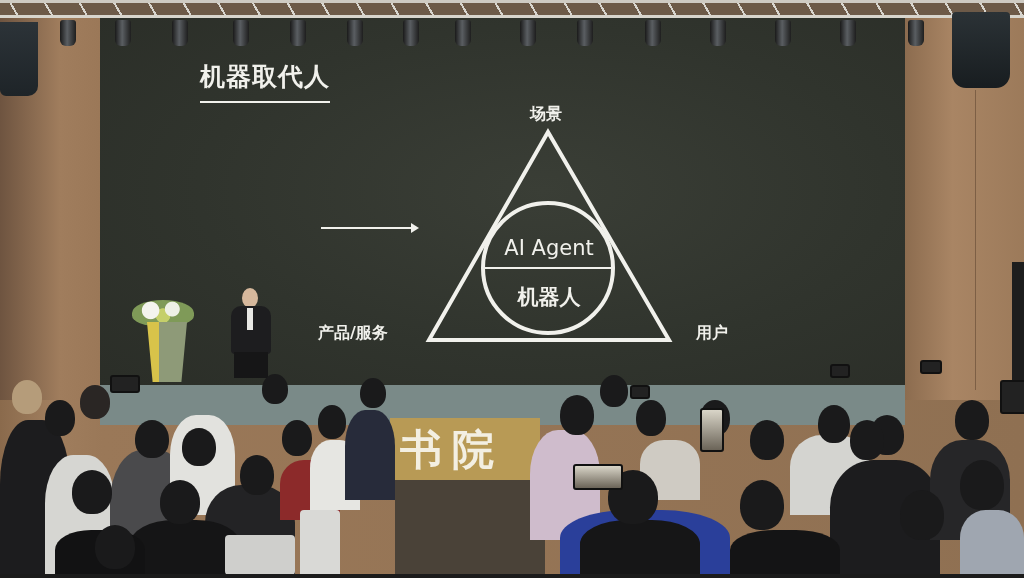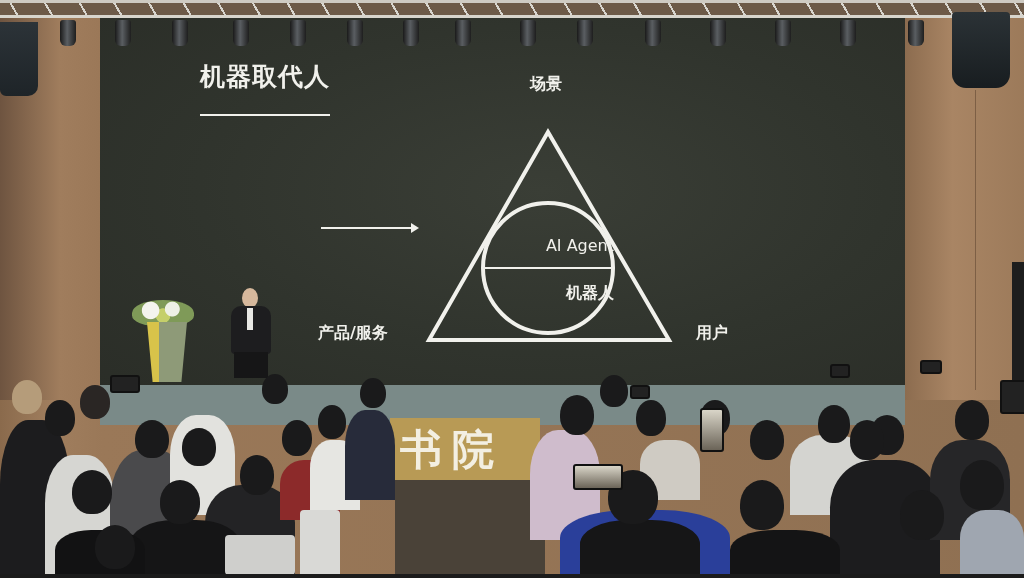--- a/index.html
+++ b/index.html
@@ -19,26 +19,26 @@
   .truss-top{position:absolute;left:0;top:0;width:1024px;height:3px;background:#cfcbc3;}
   .lamp{position:absolute;top:20px;width:16px;height:26px;border-radius:3px 3px 6px 6px;
     background:linear-gradient(90deg,#1a1a1a,#5a5e62 45%,#1e1e1e);}
   .speaker-left{position:absolute;left:0;top:22px;width:38px;height:74px;border-radius:0 0 10px 6px;
     background:linear-gradient(#2c3338,#1e2428);}
   .speaker-right{position:absolute;left:952px;top:12px;width:58px;height:76px;border-radius:4px 4px 14px 14px;
     background:linear-gradient(#2b3236,#181d20);}
   .speaker-side{position:absolute;left:1012px;top:262px;width:12px;height:140px;background:#1d1d1d;}
 
   .slide-title{position:absolute;left:200px;top:60px;color:#f1f1ec;font-weight:bold;font-size:25px;line-height:33px;letter-spacing:1px;}
-  .title-line2{display:inline-block;border-bottom:2px solid #f1f1ec;padding-bottom:21px;}
+  .title-line2{display:inline-block;border-bottom:2px solid #f1f1ec;padding-bottom:8px;}
   .label{position:absolute;color:#f1f1ec;font-weight:bold;font-size:16px;}
   .arrow-line{position:absolute;left:321px;top:227px;width:92px;height:2px;background:#f1f1ec;}
   .arrow-head{position:absolute;left:411px;top:223px;width:0;height:0;border-left:8px solid #f1f1ec;border-top:5px solid transparent;border-bottom:5px solid transparent;}
   .diagram{position:absolute;left:420px;top:120px;}
-  .circle-text{position:absolute;color:#f1f1ec;font-size:16px;text-align:right;width:130px;}
+  .circle-text{position:absolute;color:#f1f1ec;font-size:21px;text-align:center;width:130px;}
 
   .stage-floor{position:absolute;left:100px;top:385px;width:805px;height:40px;background:#7a8a88;}
   .stage-front{position:absolute;left:390px;top:418px;width:150px;height:62px;background:#b89a55;}
   .stage-sign{position:absolute;left:400px;top:422px;color:#f3efe2;font-family:"DejaVu Serif",serif;font-weight:bold;font-size:42px;letter-spacing:10px;}
   .aisle{position:absolute;left:395px;top:480px;width:150px;height:98px;background:#4a4238;}
 
   .podium{position:absolute;left:147px;top:322px;width:40px;height:60px;
     background:linear-gradient(90deg,#d8c34a 0 30%,#8e9a78 30% 100%);clip-path:polygon(0 0,100% 0,86% 100%,14% 100%);}
   .flowers{position:absolute;left:132px;top:300px;width:62px;height:26px;border-radius:50% 50% 40% 40%;
     background:radial-gradient(circle at 30% 40%,#f4f4ee 0 18%,transparent 20%),radial-gradient(circle at 65% 35%,#eef0e6 0 16%,transparent 18%),radial-gradient(circle at 50% 60%,#c5cf6a 0 20%,transparent 22%),#7f9a58;}
@@ -88,21 +88,21 @@
   <div class="lamp" style="left:840px"></div>
   <div class="lamp" style="left:908px"></div>
 
   <div class="slide-title">
     <div class="title-line2">机器取代人</div>
   </div>
 
   <div class="arrow-line"></div>
   <div class="arrow-head"></div>
 
-  <div class="label" style="left:530px;top:74px;">场景</div>
+  <div class="label" style="left:530px;top:104px;">场景</div>
   <div class="label" style="left:318px;top:323px;">产品/服务</div>
   <div class="label" style="left:696px;top:323px;">用户</div>
 
   <svg class="diagram" width="260" height="230" viewBox="0 0 260 230">
     <polygon points="128,12 249,220 9,220" fill="none" stroke="#f1f1ec" stroke-width="4"></polygon>
     <circle cx="128" cy="148" r="65" fill="none" stroke="#f1f1ec" stroke-width="4"></circle>
     <line x1="65" y1="148" x2="191" y2="148" stroke="#f1f1ec" stroke-width="2"></line>
   </svg>
   <div class="circle-text" style="left:484px;top:236px;">AI Agent</div>
   <div class="circle-text" style="left:484px;top:283px;font-weight:bold;">机器人</div>

